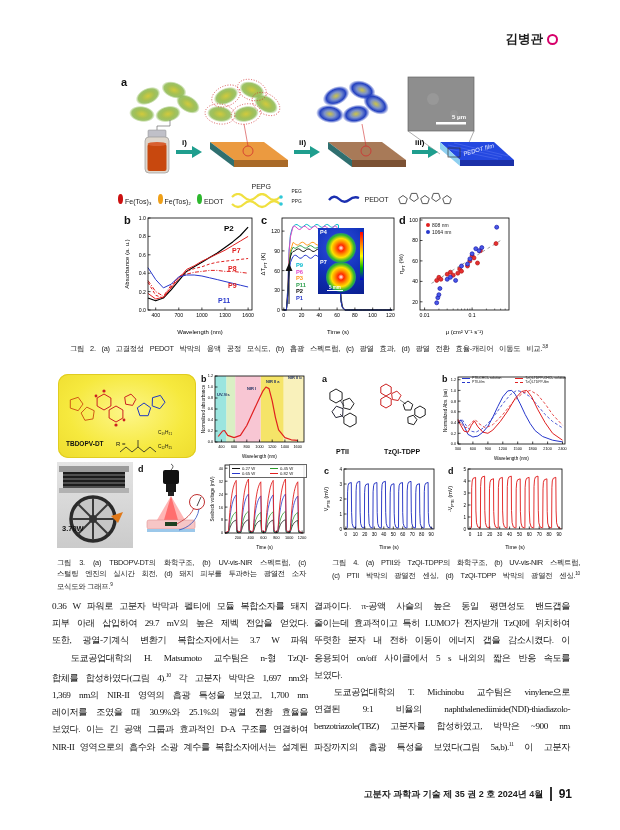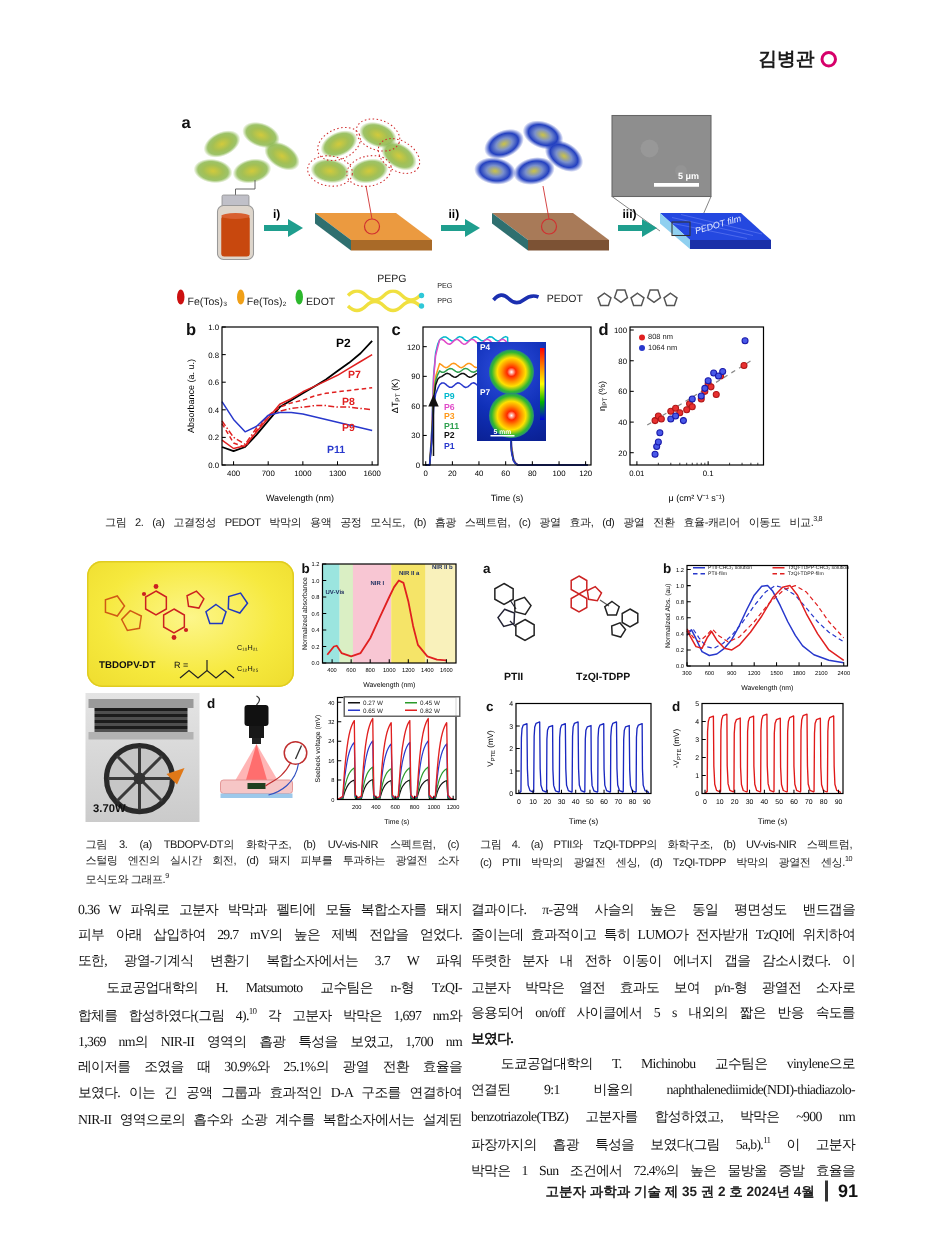--- a/index.html
+++ b/index.html
@@ -14,21 +14,21 @@
   .pl{position:absolute;font:700 11px "Liberation Sans",sans-serif;color:#111;}
   .pls{position:absolute;font:700 9px "Liberation Sans",sans-serif;color:#111;}
   
   .cap{position:absolute;font:400 7.4px "Liberation Sans",sans-serif;color:#222;line-height:11px;}
   .cap .tline{text-align:justify;text-align-last:justify;}
   .cap .tline.nj{text-align-last:left;}
   .cap b{font-weight:400;}
   sup{font-size:0.65em;vertical-align:super;}
   .bodycol{position:absolute;font-size:9.2px;letter-spacing:-0.45px;line-height:17.2px;color:#141414;}
   .bodycol .tline{text-align:justify;text-align-last:justify;}
-  .bodycol .tline.nj{text-align-last:left;font-weight:bold;}
+  .bodycol .tline.nj{text-align-last:left;}
   
   .footer{position:absolute;top:787px;right:48px;display:flex;align-items:center;gap:7px;}
   .footer .jr{font:600 9px "Liberation Sans",sans-serif;color:#222;}
   .footer .vbar{width:1.4px;height:14px;background:#333;}
   .footer .pg{font:700 12px "Liberation Sans",sans-serif;color:#111;}
   
   .lgcol{display:flex;flex-direction:column;gap:0.5px;font:700 5.8px "Liberation Sans",sans-serif;}
   .lgrow{display:flex;flex-direction:column;gap:1px;font:400 5px "Liberation Sans",sans-serif;}
   .lggrid{display:grid;grid-template-columns:1fr 1fr;gap:0 4px;font:400 4.2px "Liberation Sans",sans-serif;
           border:0.5px solid #666;background:rgba(255,255,255,.85);padding:1px 2px;}
@@ -62,21 +62,21 @@
      box-shadow:inset 0 0 0 1px #e0cc20;}
   .ybox .nm{position:absolute;left:8px;top:66px;font:700 6.5px "Liberation Sans",sans-serif;color:#111;}
   .ybox .rq{position:absolute;left:58px;top:67px;font:400 6px "Liberation Sans",sans-serif;color:#111;}
   .ybox .al{position:absolute;font:400 4.8px "Liberation Sans",sans-serif;color:#111;}
   
   .photo{position:absolute;left:57px;top:462px;width:76px;height:86px;background:linear-gradient(#e4e4e4,#cbcbcb);overflow:hidden;}
   .photo .plate{position:absolute;left:2px;top:4px;width:70px;height:6px;background:#9a9a9a;}
   .photo .fins{position:absolute;left:6px;top:10px;width:62px;height:16px;
      background:repeating-linear-gradient(180deg,#1c1c1c 0 2px,#4f4f4f 2px 4px);}
   .photo .base{position:absolute;left:2px;top:26px;width:70px;height:5px;background:#b2b2b2;}
-  .photo .pw{position:absolute;left:5px;top:72px;font:700 7.5px "Liberation Sans",sans-serif;color:#111;}
+  .photo .pw{position:absolute;left:5px;top:62px;font:700 7.5px "Liberation Sans",sans-serif;color:#111;}
   
   .struct-label{position:absolute;font:700 7px "Liberation Sans",sans-serif;color:#111;}
   svg text{font-family:"Liberation Sans",sans-serif;}
 </style>
 </head>
 <body>
 
 <div class="page">
 
   <div class="author">
@@ -722,48 +722,46 @@
       <line x1="22" y1="30.0" x2="24.5" y2="30.0" stroke="#000" stroke-width="0.7"></line>
       <text x="20" y="31.748" font-size="4.6" text-anchor="end" fill="#000"><tspan dy="0">3</tspan></text>
       <line x1="22" y1="18.0" x2="24.5" y2="18.0" stroke="#000" stroke-width="0.7"></line>
       <text x="20" y="19.748" font-size="4.6" text-anchor="end" fill="#000"><tspan dy="0">4</tspan></text>
       <line x1="22" y1="6.0" x2="24.5" y2="6.0" stroke="#000" stroke-width="0.7"></line>
       <text x="20" y="7.747999999999999" font-size="4.6" text-anchor="end" fill="#000"><tspan dy="0">5</tspan></text>
       <text x="69" y="86" font-size="5.4" text-anchor="middle" fill="#000"><tspan dy="0">Time (s)</tspan></text>
       <text x="6.4" y="36" font-size="5.4" text-anchor="middle" fill="#000" transform="rotate(-90 6.4 36)"><tspan dy="0">-V</tspan><tspan dy="1.5" font-size="3.9">PTE</tspan><tspan dy="-1.5"> (mV)</tspan></text>
     </svg>
 
-  <div class="cap" style="left:320px;top:557px;width:248px;letter-spacing:-0.3px">
+  <div class="cap" style="left:332px;top:557px;width:248px;letter-spacing:-0.3px">
       <div class="tline"><b>그림 4.</b> (a) PTII와 TzQI-TDPP의 화학구조, (b) UV-vis-NIR 스펙트럼,</div>
       <div class="tline">(c) PTII 박막의 광열전 센싱, (d) TzQI-TDPP 박막의 광열전 센싱.<sup>10</sup></div>
     </div>
 
   <div class="bodycol" style="left:52px;top:598px;width:256px">
       <div class="tline">0.36 W 파워로 고분자 박막과 펠티에 모듈 복합소자를 돼지</div>
       <div class="tline">피부 아래 삽입하여 29.7 mV의 높은 제벡 전압을 얻었다.</div>
       <div class="tline">또한, 광열-기계식 변환기 복합소자에서는 3.7 W 파워</div>
       <div class="tline">　도쿄공업대학의 H. Matsumoto 교수팀은 n-형 TzQI-</div>
       <div class="tline">합체를 합성하였다(그림 4).<sup>10</sup> 각 고분자 박막은 1,697 nm와</div>
       <div class="tline">1,369 nm의 NIR-II 영역의 흡광 특성을 보였고, 1,700 nm</div>
       <div class="tline">레이저를 조였을 때 30.9%와 25.1%의 광열 전환 효율을</div>
       <div class="tline">보였다. 이는 긴 공액 그룹과 효과적인 D-A 구조를 연결하여</div>
       <div class="tline">NIR-II 영역으로의 흡수와 소광 계수를 복합소자에서는 설계된</div>
     </div>
   <div class="bodycol" style="left:314px;top:598px;width:256px">
       <div class="tline">결과이다. π-공액 사슬의 높은 동일 평면성도 밴드갭을</div>
       <div class="tline">줄이는데 효과적이고 특히 LUMO가 전자받개 TzQI에 위치하여</div>
       <div class="tline">뚜렷한 분자 내 전하 이동이 에너지 갭을 감소시켰다. 이</div>
-      <div class="tline">고분자 박막은 열전 효과도 보여 p/n-형 광열전 소자로</div>
       <div class="tline">응용되어 on/off 사이클에서 5 s 내외의 짧은 반응 속도를</div>
       <div class="tline nj">보였다.</div>
       <div class="tline">　도쿄공업대학의 T. Michinobu 교수팀은 vinylene으로</div>
       <div class="tline">연결된 9:1 비율의 naphthalenediimide(NDI)-thiadiazolo-</div>
       <div class="tline">benzotriazole(TBZ) 고분자를 합성하였고, 박막은 ~900 nm</div>
       <div class="tline">파장까지의 흡광 특성을 보였다(그림 5a,b).<sup>11</sup> 이 고분자</div>
-      <div class="tline">박막은 1 Sun 조건에서 72.4%의 높은 물방울 증발 효율을</div>
     </div>
 
   <div class="footer">
     <span class="jr">고분자 과학과 기술 제 35 권 2 호 2024년 4월</span>
     <span class="vbar"></span>
     <span class="pg">91</span>
   </div>
 
 </div>
 

